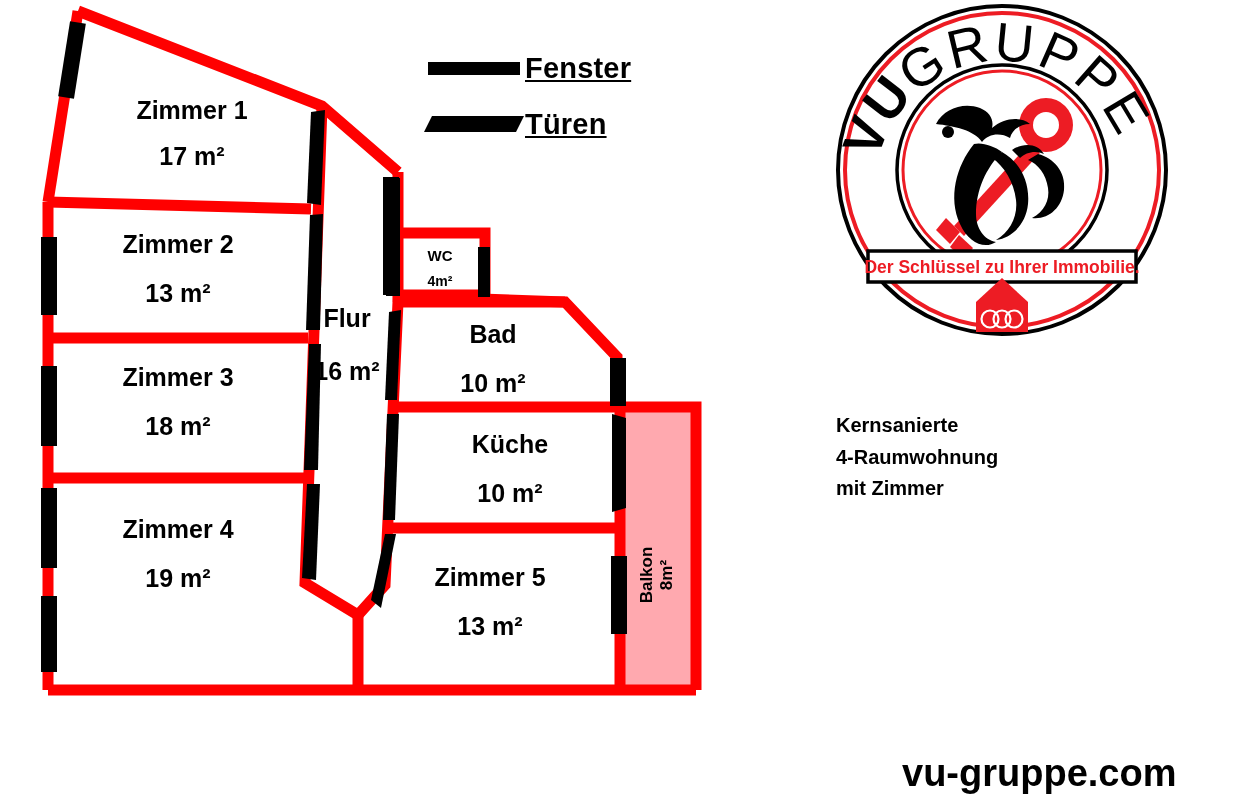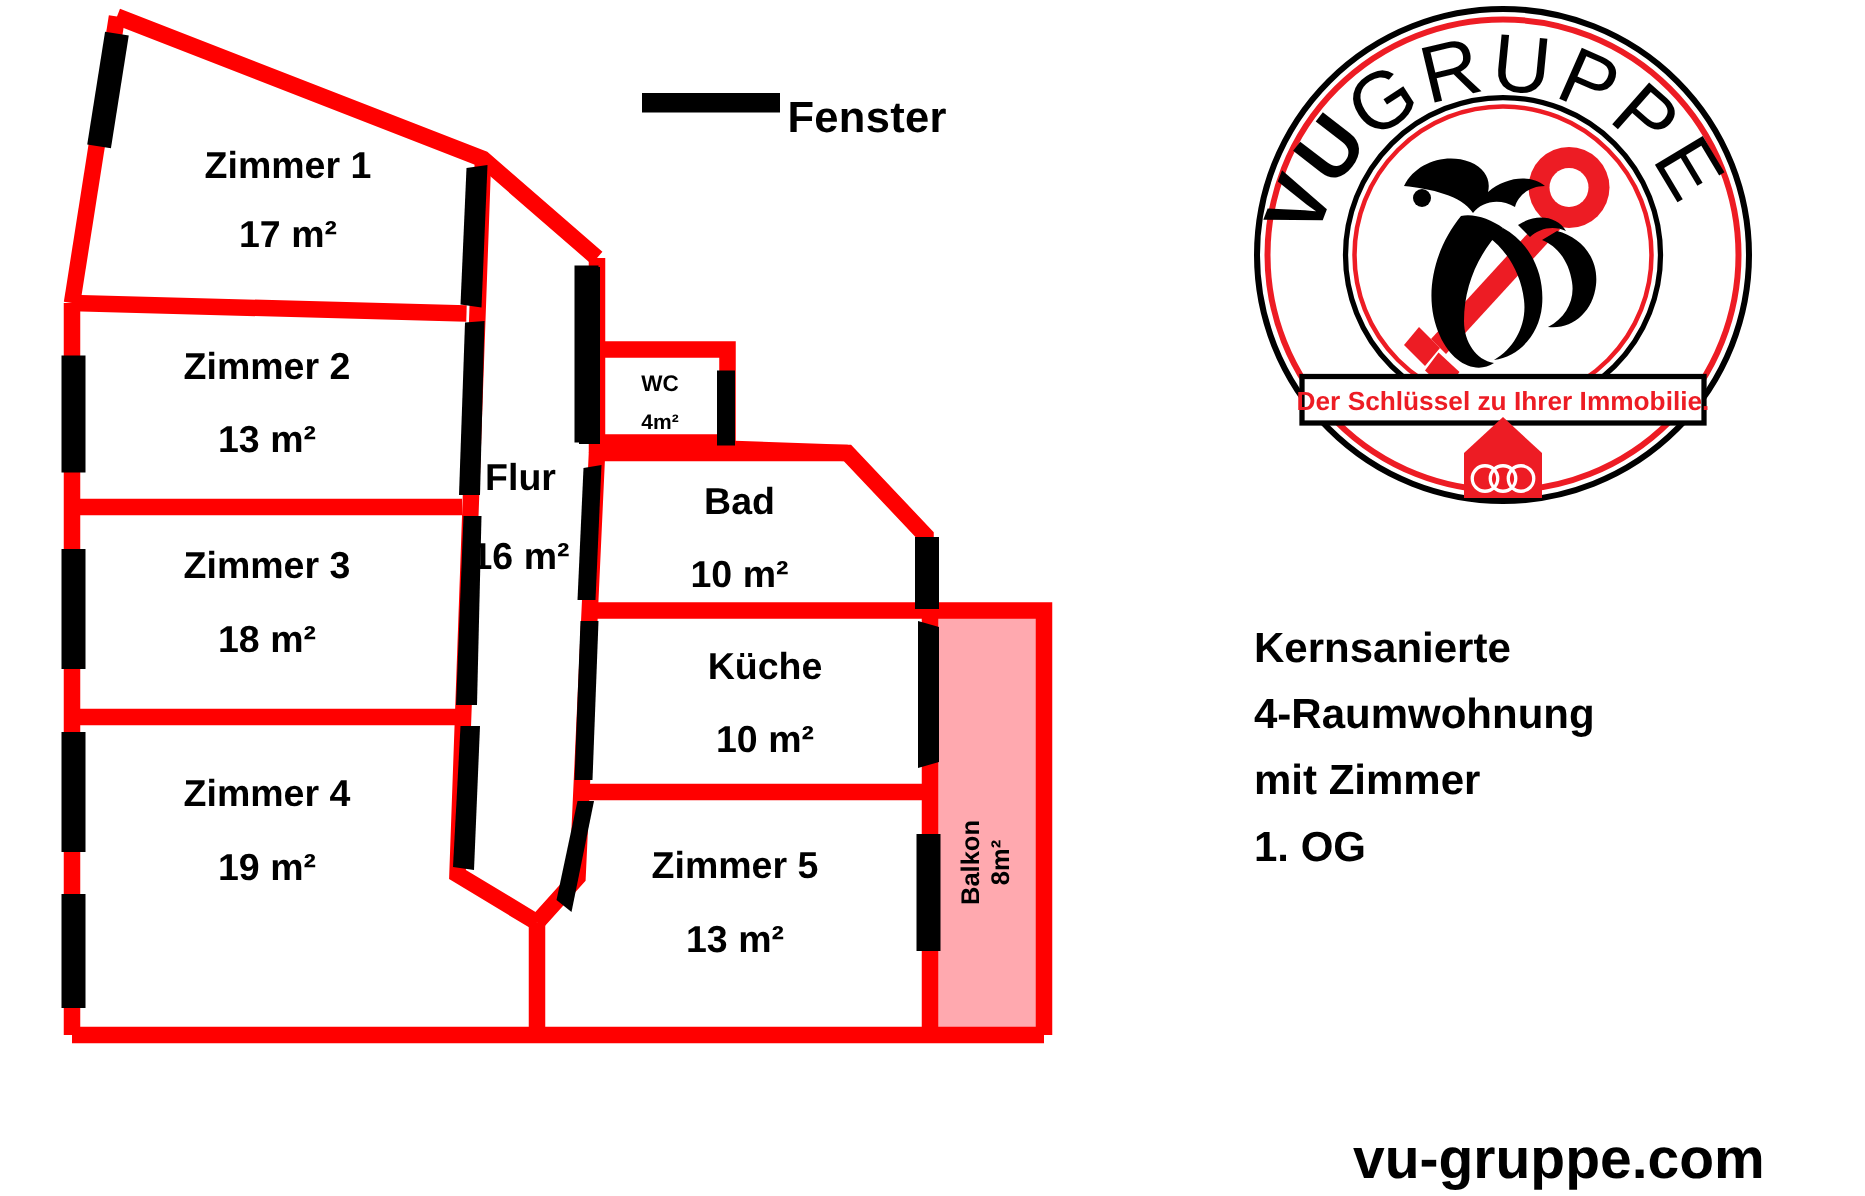--- a/index.html
+++ b/index.html
@@ -13,34 +13,34 @@
   .rm-label{font-family:"Liberation Sans",sans-serif;font-weight:bold;fill:#000;
             text-anchor:middle;dominant-baseline:middle;}
   .rm-name{font-size:25px;}
   .rm-area{font-size:25px;}
   .wc-name{font-size:15px;}
   .wc-area{font-size:14px;}
   .balk-txt{font-size:17px;}
 
   
   .legend{position:absolute;left:420px;top:40px;width:280px;}
-  .lg-row{display:flex;align-items:flex-end;height:56px;}
+  .lg-row{display:flex;align-items:center;height:56px;text-decoration:underline;}
   .lg-sym{width:105px;height:56px;position:relative;flex:none;}
   .lg-text{font-size:29px;font-weight:bold;letter-spacing:.2px;white-space:nowrap;}
   .sym-window{position:absolute;left:8px;top:22px;width:92px;height:13px;background:#000;}
   .sym-door{position:absolute;left:4px;top:20px;width:100px;height:16px;background:#000;
             clip-path:polygon(8% 0,100% 0,92% 100%,0% 100%);}
   .sym-arrow{position:absolute;left:0px;top:14px;width:104px;height:30px;}
 
   
   .logo{position:absolute;left:824px;top:2px;width:356px;height:350px;}
 
   
   .info{position:absolute;left:836px;top:410px;width:400px;}
-  .info-line{font-size:28px;font-weight:bold;line-height:1.58;white-space:nowrap;}
+  .info-line{font-size:20px;font-weight:bold;line-height:1.58;white-space:nowrap;}
 
   .website{position:absolute;left:902px;top:752px;font-size:38px;font-weight:bold;
            white-space:nowrap;}
 </style>
 </head>
 <body>
 
 <div id="stage">
 
   <svg class="plan-svg" width="740" height="730" viewBox="0 0 740 730">
@@ -153,20 +153,26 @@
 
   <div class="legend">
 
     <div class="lg-row">
       <div class="lg-sym">
         <div class="sym-window"></div>
       </div>
       <div class="lg-text">Fenster</div>
     </div>
 
+    <div class="lg-row">
+      <div class="lg-sym">
+        <div class="sym-door"></div>
+      </div>
+      <div class="lg-text">Türen</div>
+    </div>
 
   </div>
 
   <div class="logo">
     <svg viewBox="0 0 356 350" width="356" height="350">
 
       <circle cx="178" cy="168" r="164" fill="#ffffff" stroke="#000000" stroke-width="4"></circle>
       <circle cx="178" cy="168" r="157" fill="#ffffff" stroke="#ED1C24" stroke-width="4"></circle>
 
       <circle cx="178" cy="168" r="105" fill="#ffffff" stroke="#000000" stroke-width="3.5"></circle>
@@ -216,18 +222,17 @@
         <circle cx="178" cy="317" r="8.5" fill="none" stroke="#ffffff" stroke-width="2.2"></circle>
         <circle cx="190" cy="317" r="8.5" fill="none" stroke="#ffffff" stroke-width="2.2"></circle>
       </g>
     </svg>
   </div>
 
   <div class="info">
     <div class="info-line">Kernsanierte</div>
     <div class="info-line">4-Raumwohnung</div>
     <div class="info-line">mit Zimmer</div>
-    <div class="info-line">1. OG</div>
   </div>
 
   <div class="website">vu-gruppe.com</div>
 
 </div>
 
 </body></html>

